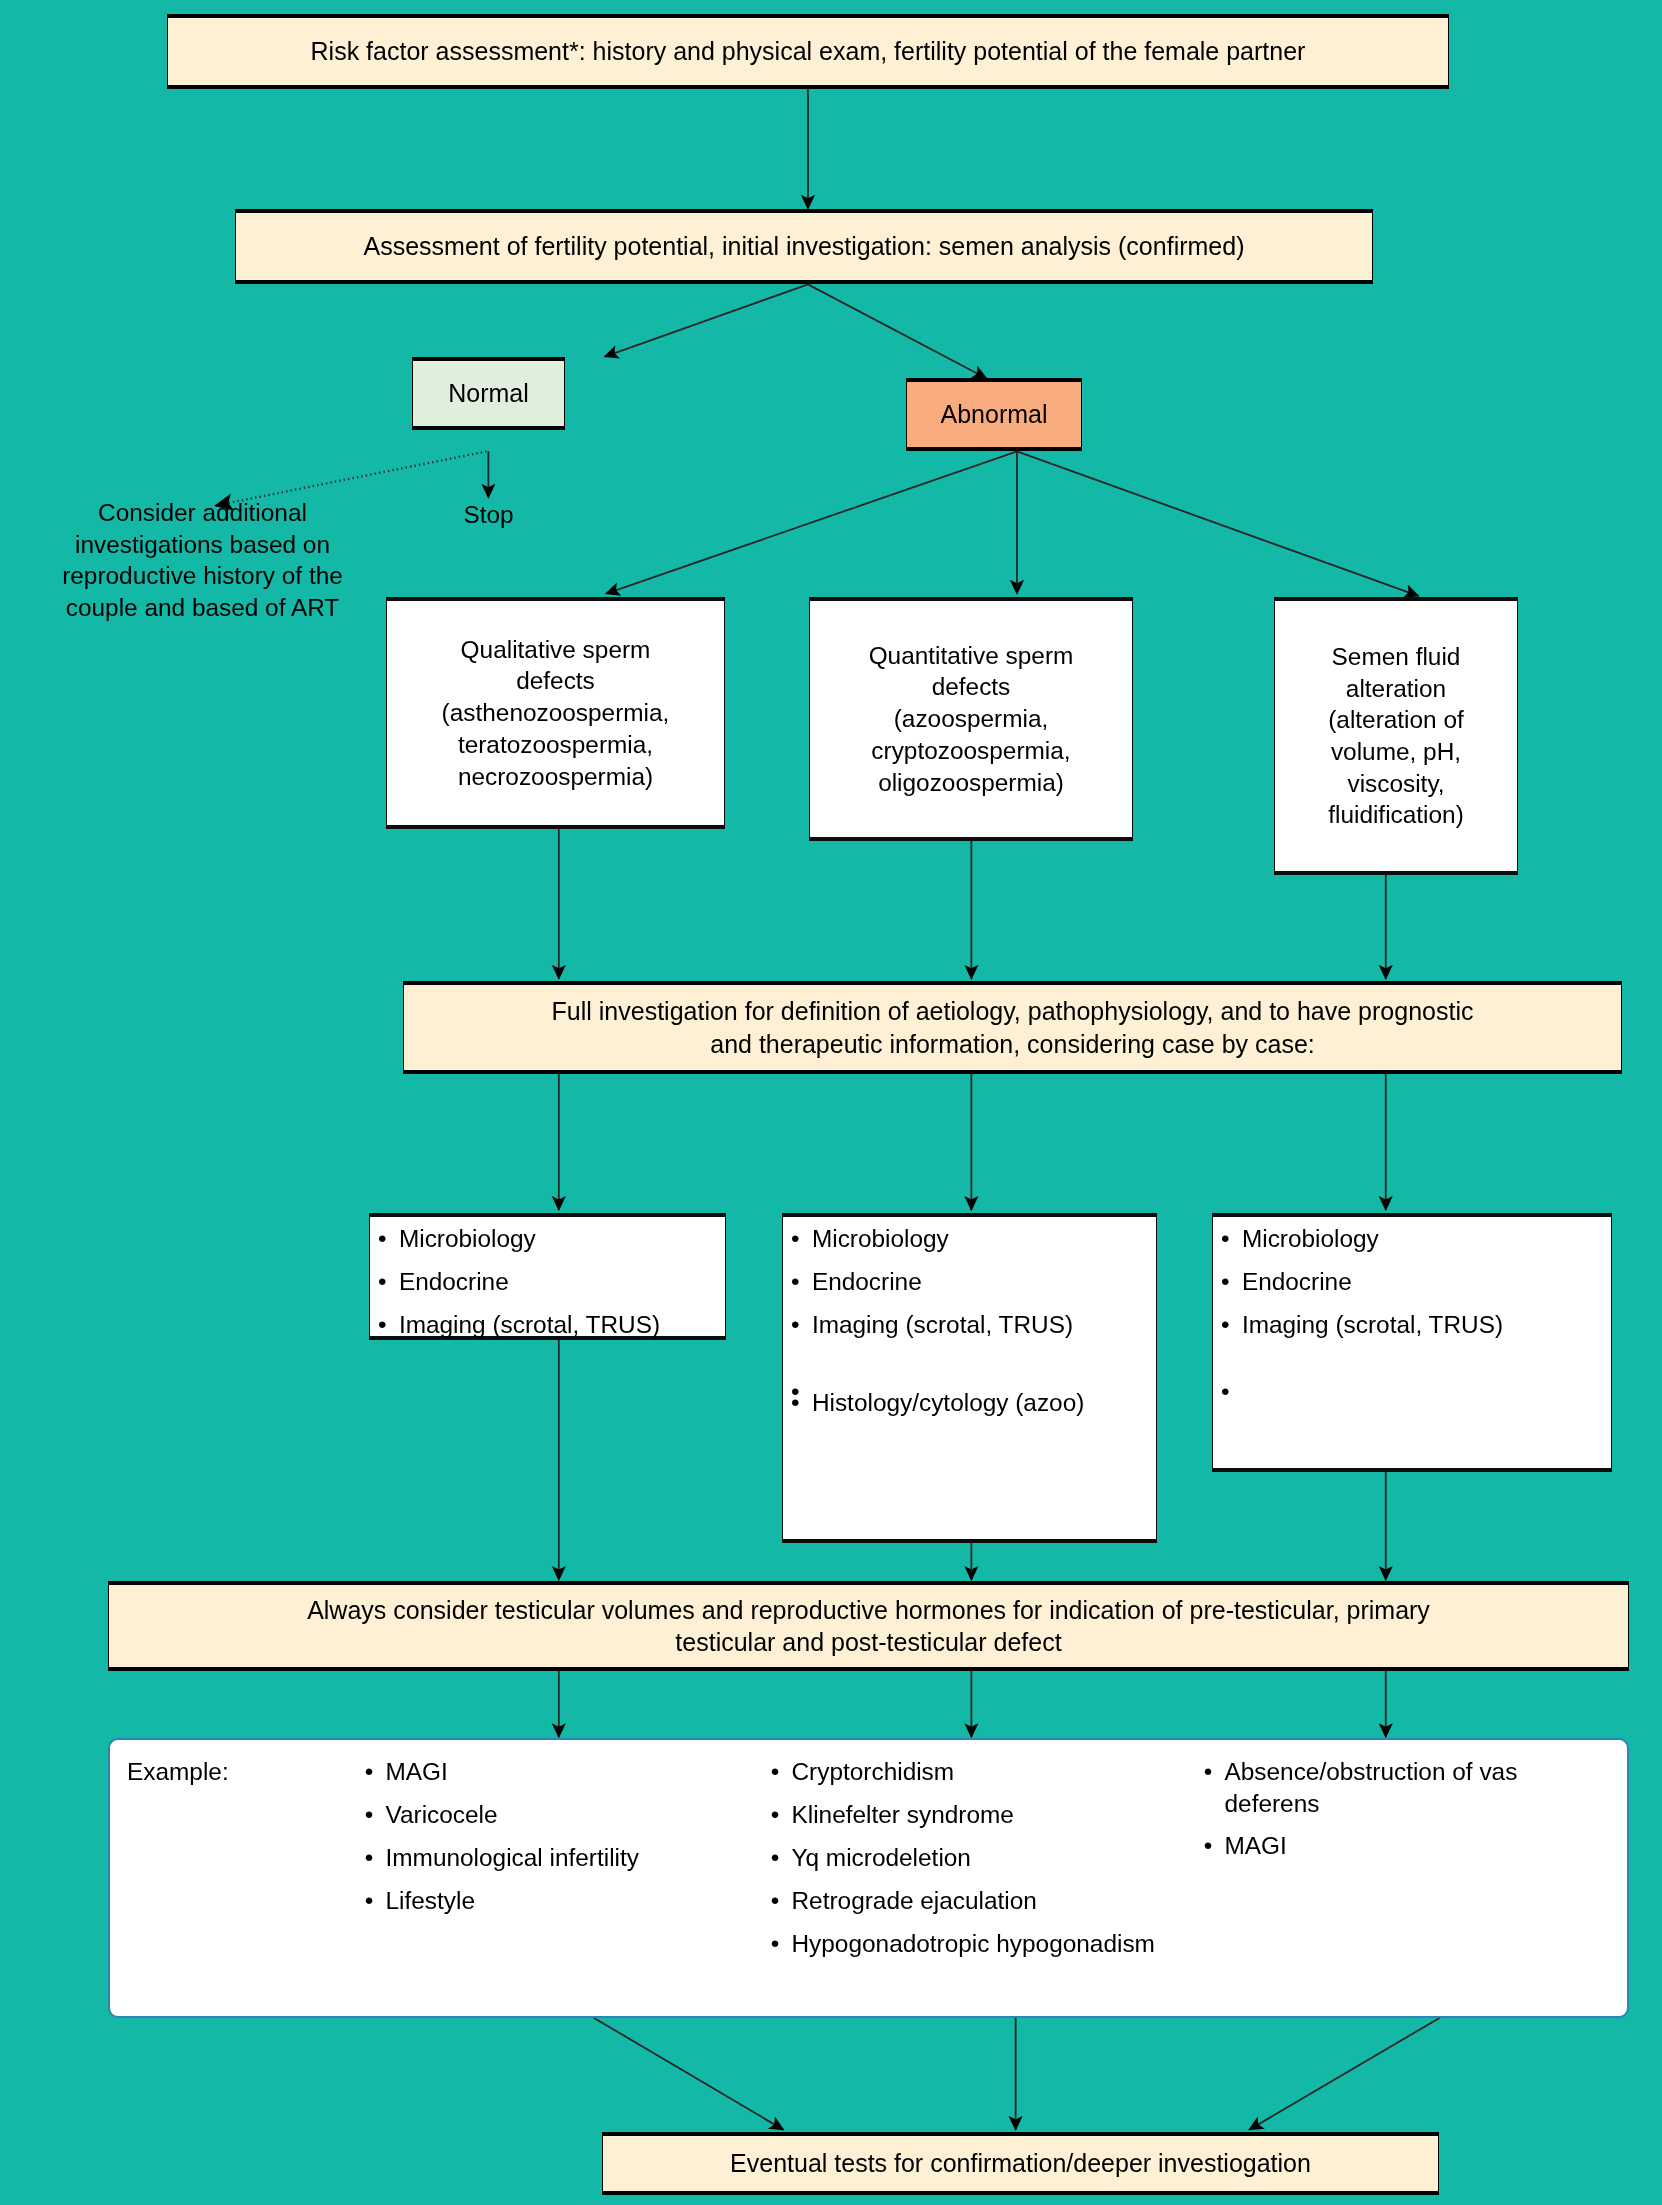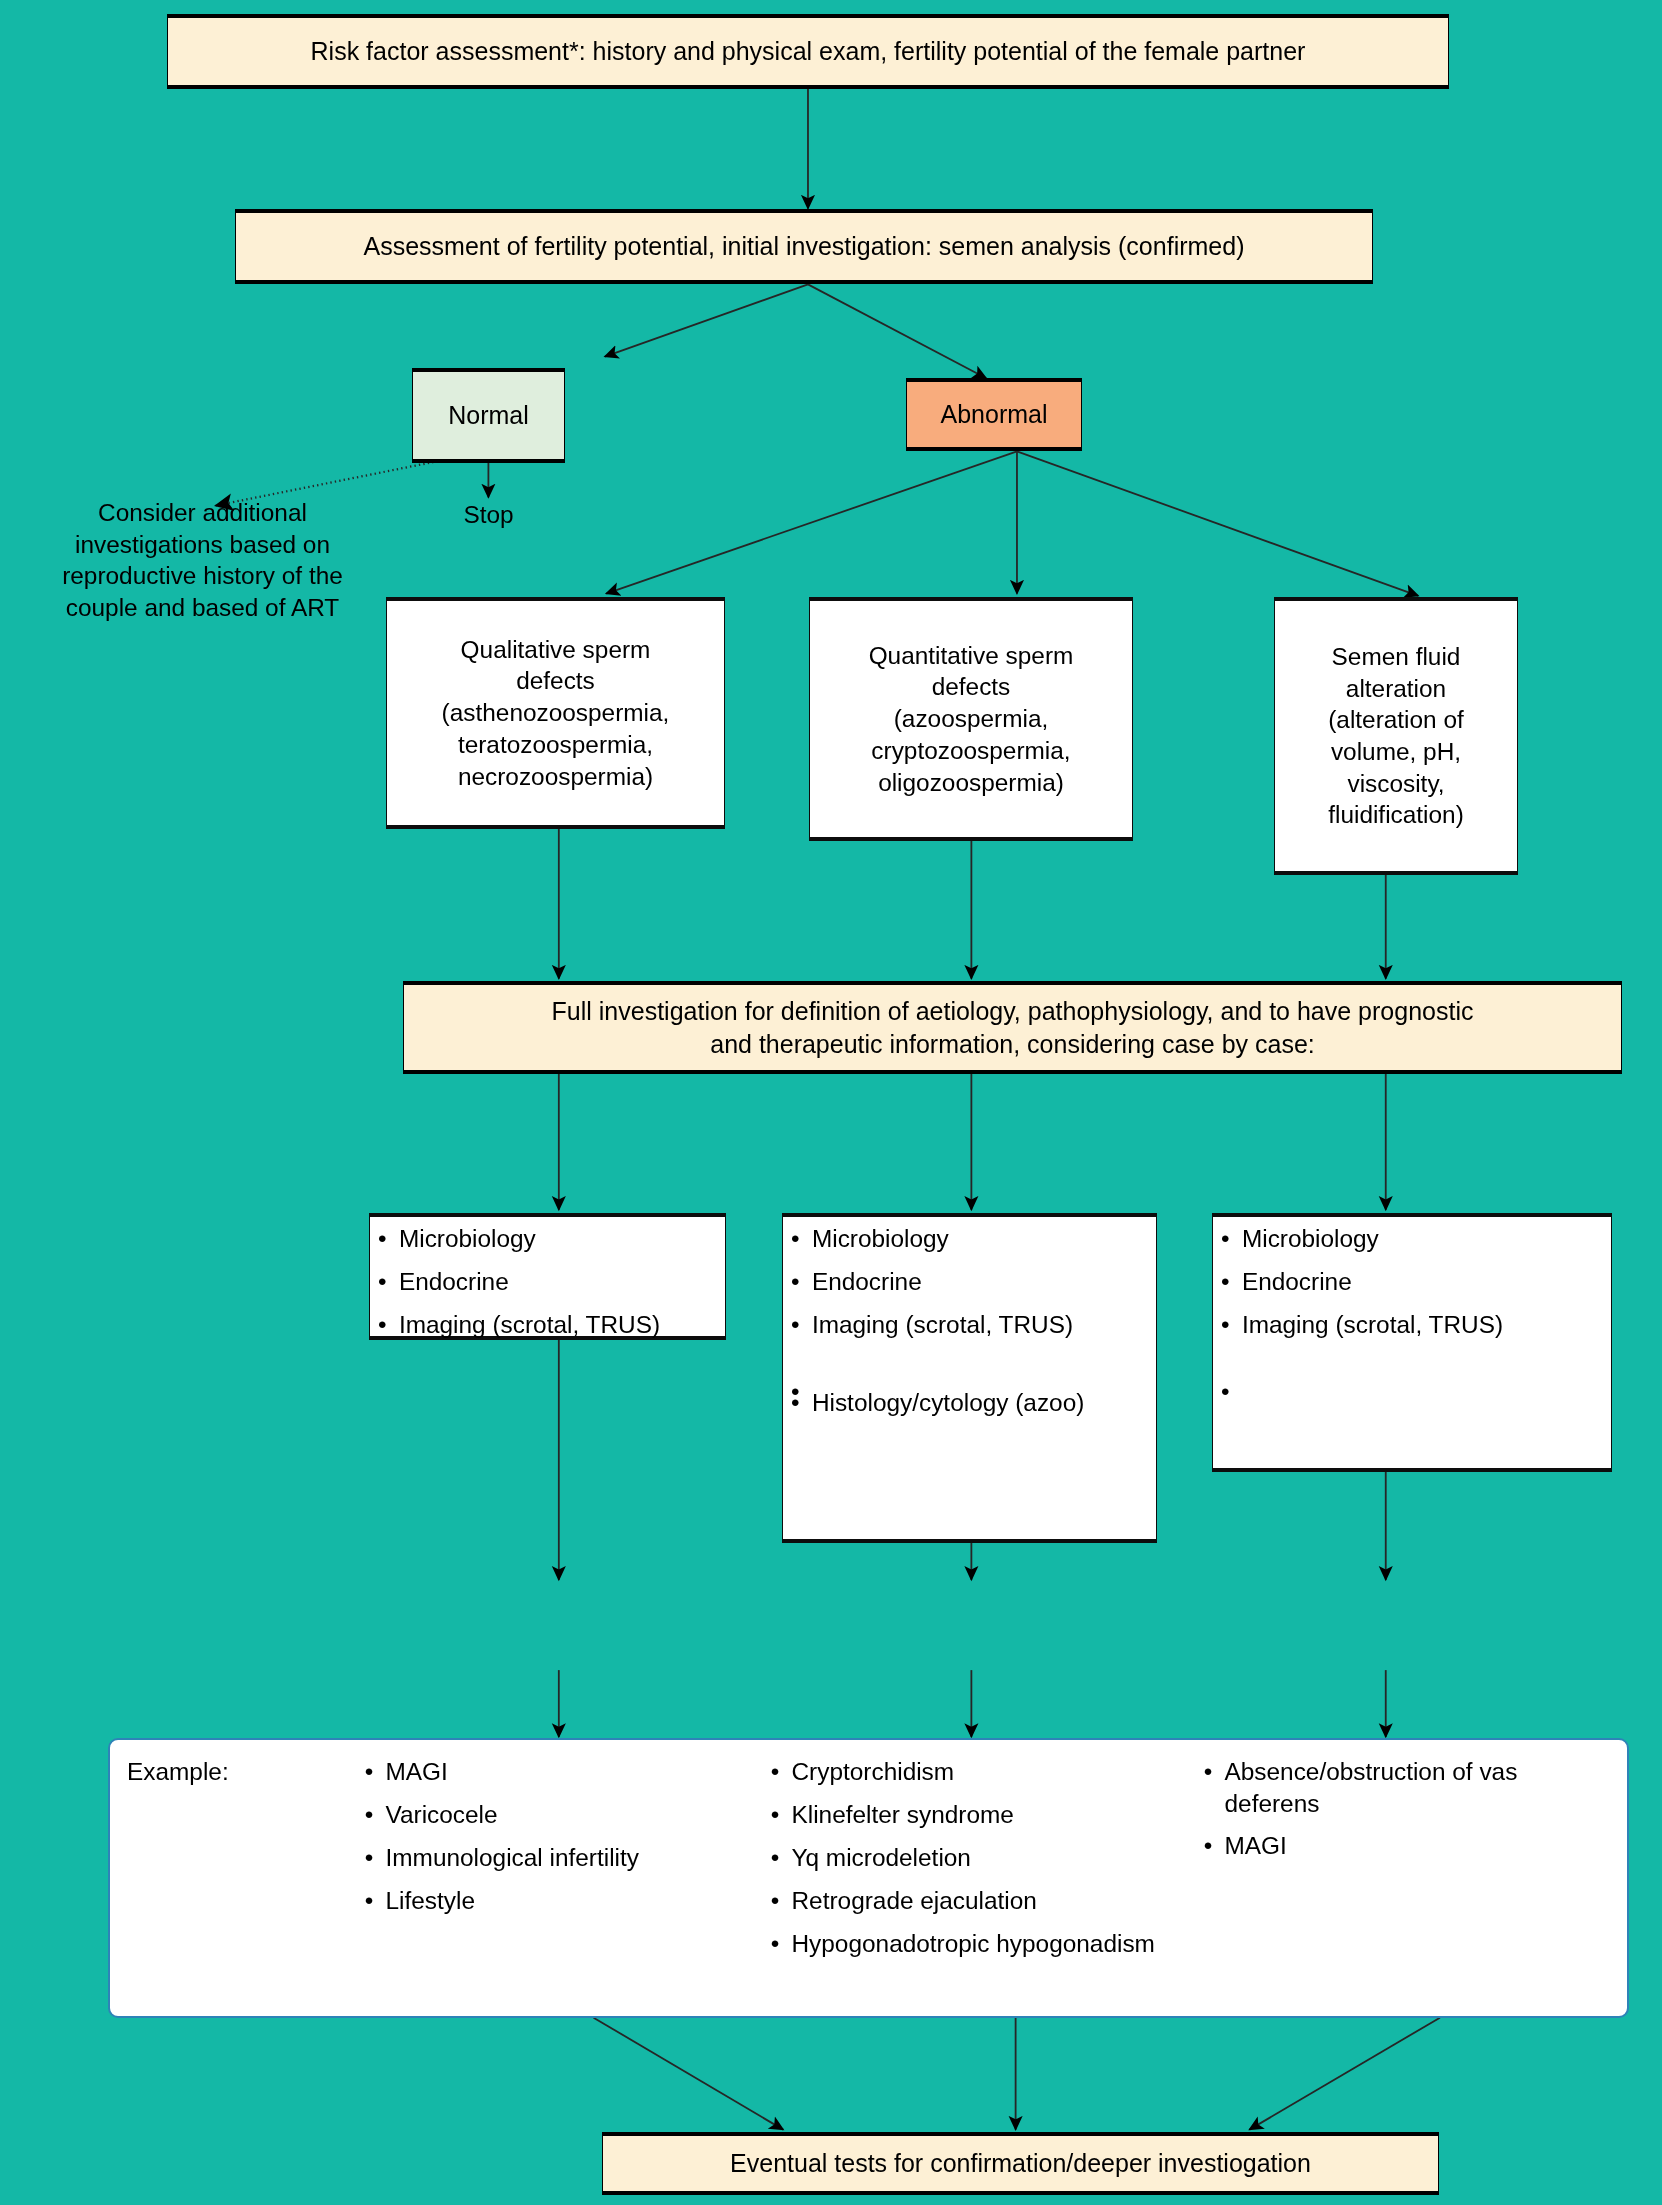--- a/index.html
+++ b/index.html
@@ -155,21 +155,21 @@
   </svg>
 
   <div class="node cream" style="left:167px; top:13.5px; width:1282px; height:75px;">
     <div class="txt">Risk factor assessment*: history and physical exam, fertility potential of the female partner</div>
   </div>
 
   <div class="node cream" style="left:235px; top:209px; width:1138px; height:75px;">
     <div class="txt">Assessment of fertility potential, initial investigation: semen analysis (confirmed)</div>
   </div>
 
-  <div class="node green" style="left:412px; top:368px; width:153px; height:95px;">
+  <div class="node green" style="left:412px; top:357px; width:153px; height:73px;">
     <div class="txt">Normal</div>
   </div>
 
   <div class="node orange" style="left:906px; top:378px; width:176px; height:73px;">
     <div class="txt">Abnormal</div>
   </div>
 
   <div class="node bare" style="left:430px; top:497px; width:117px; height:36px;">
     <div class="txt">Stop</div>
   </div>
@@ -243,20 +243,26 @@
   <div class="node plain" style="left:1212px; top:1213px; width:400px; height:259px; align-items:flex-start;">
     <ul class="bullets" id="inv-list-2">
         <li><span class="dot">•</span><span>Microbiology</span></li>
         <li><span class="dot">•</span><span>Endocrine</span></li>
         <li><span class="dot">•</span><span>Imaging (scrotal, TRUS)</span></li>
         <li class="spacer"></li>
         <li><span class="dot">•</span></li>
       </ul>
   </div>
 
+  <div class="node cream" style="left:108px; top:1581px; width:1521px; height:90px;">
+    <div class="txt">
+      <div>Always consider testicular volumes and reproductive hormones for indication of pre-testicular, primary</div>
+      <div>testicular and post-testicular defect</div>
+    </div>
+  </div>
 
   <div class="node blue" style="left:108px; top:1738px; width:1521px; height:280px; align-items:flex-start; padding:16.3px 0 0 0;border-radius:10px;">
     <div class="col-stack">
       <div style="width:235px; padding-left:17px; text-align:left; font-size:24.4px;">Example:</div>
       <div style="width:406px;">
         <ul class="bullets" id="ex-list-0">
             <li><span class="dot">•</span><span>MAGI</span></li>
             <li><span class="dot">•</span><span>Varicocele</span></li>
             <li><span class="dot">•</span><span>Immunological infertility</span></li>
             <li><span class="dot">•</span><span>Lifestyle</span></li>

